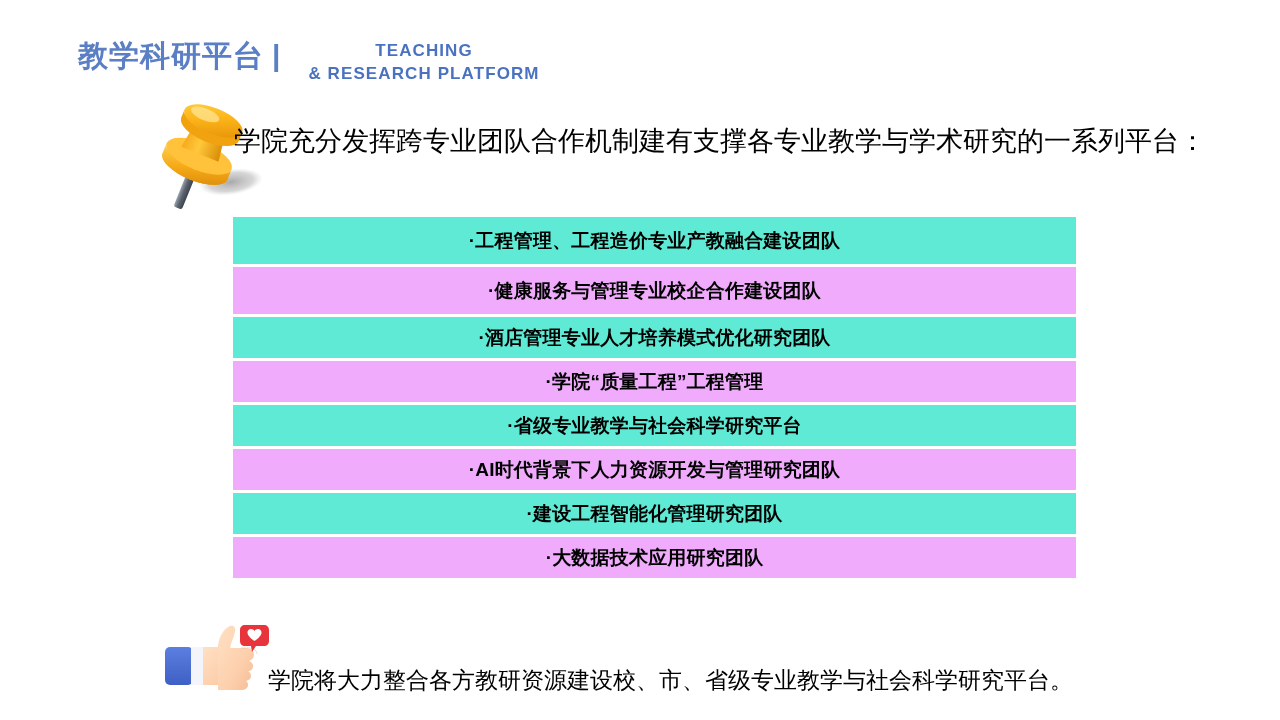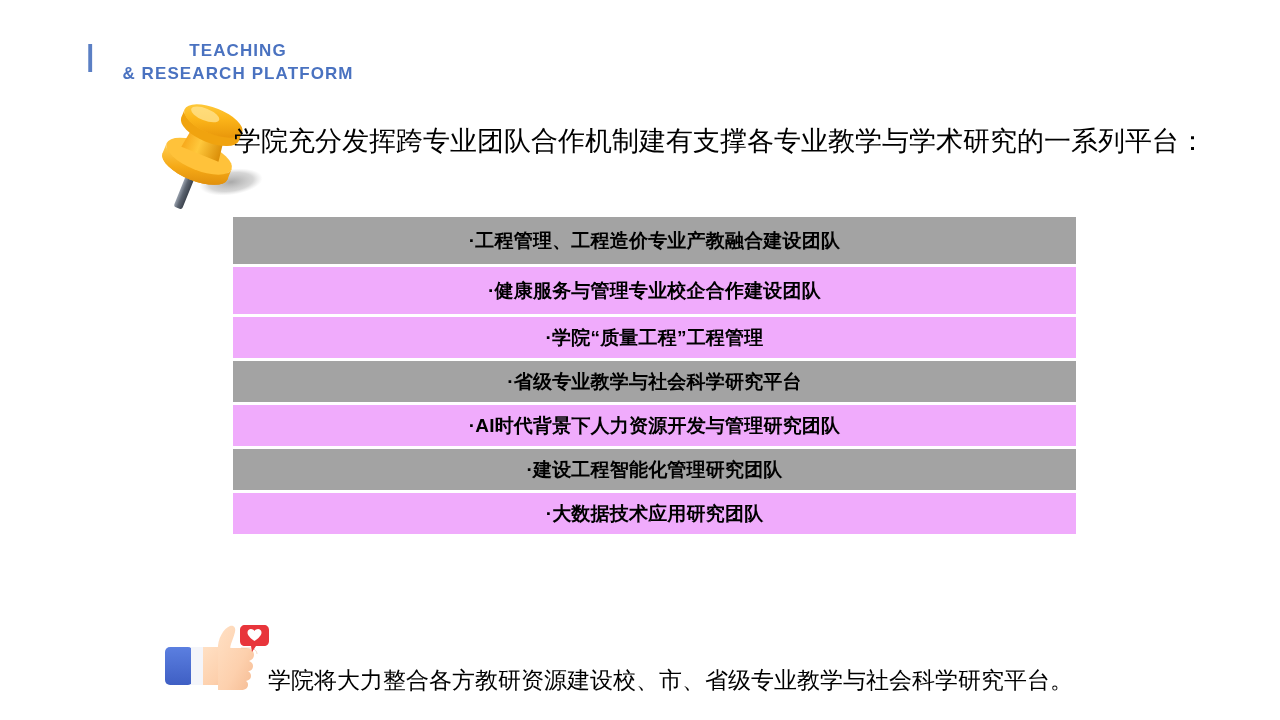--- a/index.html
+++ b/index.html
@@ -83,21 +83,21 @@
     height: 41px;
     line-height: 41px;
     text-align: center;
     font-size: 19px;
     font-weight: bold;
     color: #000000;
     margin-bottom: 3px;
     letter-spacing: 0.2px;
     white-space: nowrap;
   }
-  .team-row.light  { background: #a3a3a3; }
+  .team-row.light  { background: #5eead4; }
   .team-row.dark   { background: #f0abfc; }
   .team-row.tall   { height: 47px; line-height: 47px; }
 
   
   .hand-icon {
     position: absolute;
     left: 162px;
     top: 617px;
     width: 115px;
     height: 82px;
@@ -113,20 +113,21 @@
     line-height: 34px;
     white-space: nowrap;
     font-family: "Liberation Sans", "DejaVu Sans", sans-serif;
     margin-top: 24px;
   }
 </style>
 </head>
 <body>
 
 <div class="header">
+  <div class="header-cn">教学科研平台</div>
   <div class="header-divider">|</div>
   <div class="header-en">
     <div>TEACHING</div>
     <div>&amp; RESEARCH PLATFORM</div>
   </div>
 </div>
 
 <div class="pushpin">
   <svg width="130" height="110" viewBox="0 0 130 110" xmlns="http://www.w3.org/2000/svg">
     <defs>
@@ -170,20 +171,21 @@
       <ellipse cx="50" cy="11" rx="15" ry="6" fill="#ffe493" opacity="0.75"></ellipse>
     </g>
   </svg>
 </div>
 
 <div class="intro-text">学院充分发挥跨专业团队合作机制建有支撑各专业教学与学术研究的一系列平台：</div>
 
 <div class="team-list">
   <div class="team-row light tall">·工程管理、工程造价专业产教融合建设团队</div>
   <div class="team-row dark tall">·健康服务与管理专业校企合作建设团队</div>
+  <div class="team-row light">·酒店管理专业人才培养模式优化研究团队</div>
   <div class="team-row dark">·学院“质量工程”工程管理</div>
   <div class="team-row light">·省级专业教学与社会科学研究平台</div>
   <div class="team-row dark">·AI时代背景下人力资源开发与管理研究团队</div>
   <div class="team-row light">·建设工程智能化管理研究团队</div>
   <div class="team-row dark">·大数据技术应用研究团队</div>
 </div>
 
 <div class="hand-icon">
   <svg width="115" height="82" viewBox="0 0 115 82" xmlns="http://www.w3.org/2000/svg">
     <defs>

